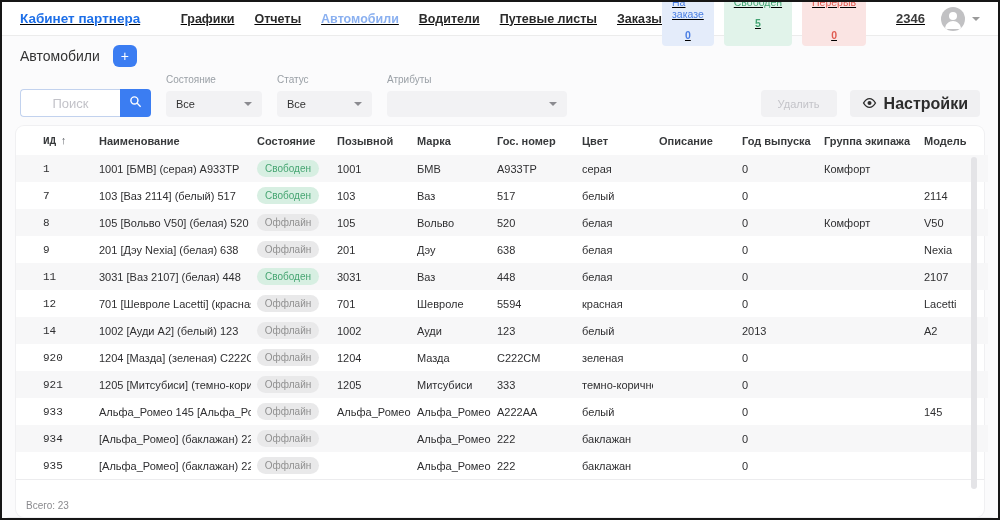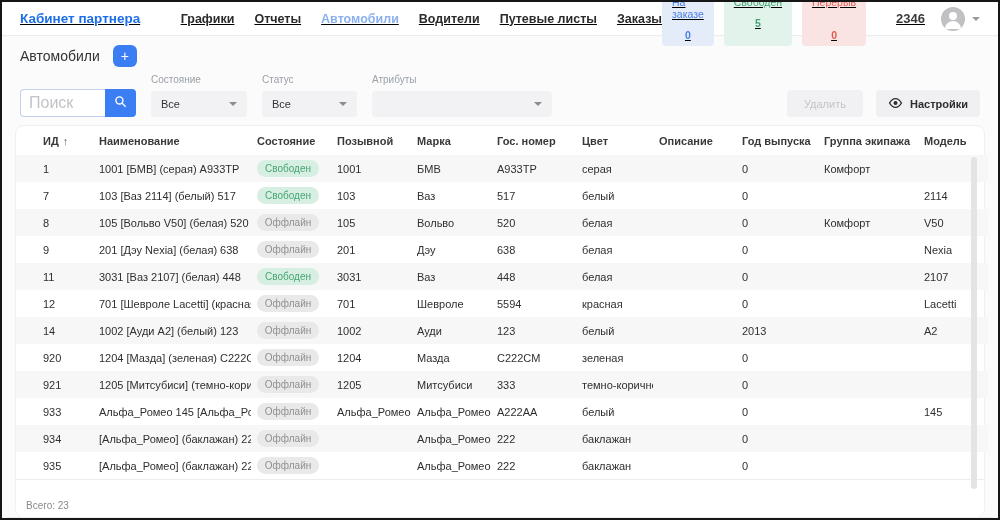--- a/index.html
+++ b/index.html
@@ -23,40 +23,40 @@
   .avatar { width: 24px; height: 24px; border-radius: 50%; background: #c1c1c3; display: flex; align-items: center; justify-content: center; overflow: hidden; }
   .caret-down { width: 0; height: 0; border-left: 4px solid transparent; border-right: 4px solid transparent; border-top: 4px solid #9a9a9a; }
 
   
   .toolbar { padding: 9px 18px 9px; flex: none; }
   .title-row { display: flex; align-items: center; gap: 13px; margin-bottom: 7px; }
   .page-title { font-size: 14px; color: #333; }
   .add-btn { width: 24px; height: 22px; border: none; border-radius: 6px; background: var(--accent); color: #fff; font-size: 14px; line-height: 20px; cursor: pointer; }
   .filter-row { display: flex; align-items: flex-end; }
   .search-group { display: flex; }
-  .search-input { width: 85px; height: 28px; border: 1px solid #c2d2ee; border-right: none; border-radius: 4px 0 0 4px; padding: 0 8px; font-size: 16px; outline: none; background: #fff; color: #333; font-family: "Liberation Sans", sans-serif; }
+  .search-input { width: 100px; height: 28px; border: 1px solid #c2d2ee; border-right: none; border-radius: 4px 0 0 4px; padding: 0 8px; font-size: 13px; outline: none; background: #fff; color: #333; font-family: "Liberation Sans", sans-serif; text-align: center; }
   .search-input::placeholder { color: #c2c2c8; }
   .search-btn { width: 31px; height: 28px; border: none; border-radius: 0 4px 4px 0; background: var(--accent); display: flex; align-items: center; justify-content: center; cursor: pointer; }
   .filters { display: flex; }
   .filter-group { display: flex; flex-direction: column; margin-left: 15px; }
   .filter-label { font-size: 10px; color: #9aa0a6; margin-bottom: 6px; }
   .filter-box { height: 26px; background: #f2f2f4; border-radius: 4px; display: flex; align-items: center; justify-content: space-between; padding: 0 10px; font-size: 11px; color: #333; cursor: pointer; }
   .filter-group.fw-0 .filter-box { width: 96px; }
   .filter-group.fw-1 .filter-box { width: 95px; }
   .filter-group.fw-2 .filter-box { width: 180px; }
   .sel-caret { width: 0; height: 0; border-left: 4px solid transparent; border-right: 4px solid transparent; border-top: 4px solid #8b8b90; }
   .actions { margin-left: auto; display: flex; gap: 13px; }
   .delete-btn { height: 27px; padding: 0 17px; border: none; border-radius: 4px; background: #f1f1f3; color: #c4c4c9; font-size: 11px; cursor: default; }
-  .settings-btn { height: 27px; padding: 0 12px; border: none; border-radius: 4px; background: #f0f0f2; color: #2d2d2d; font-size: 11px; font-weight: 600; display: flex; align-items: center; gap: 7px; cursor: pointer; }
+  .settings-btn { height: 27px; padding: 0 12px; border: none; border-radius: 4px; background: #f0f0f2; color: #2d2d2d; font-size: 16px; font-weight: 600; display: flex; align-items: center; gap: 7px; cursor: pointer; }
 
   
   .table-card { margin: 0 14px; background: #fff; border-radius: 8px; box-shadow: 0 0 0 1px #f0f0f2; position: relative; flex: none; }
   table { width: 100%; border-collapse: collapse; table-layout: fixed; }
   th { text-align: left; font-weight: bold; color: #37393b; height: 29px; padding: 0 6px; font-size: 11px; cursor: pointer; overflow: hidden; white-space: nowrap; }
-  th:first-child, td:first-child { padding-left: 27px; }
+  th:first-child, td:first-child { padding-left: 27px; font-family: Liberation Mono, monospace; }
   .sort-arrow { color: #5f6368; margin-left: 4px; font-weight: normal; }
   td { height: 27px; padding: 0 6px; overflow: hidden; white-space: nowrap; font-size: 11px; color: #2f2f31; }
   tr.odd td { background: #f7f7f8; }
   tbody tr { cursor: pointer; }
   .state-badge { display: inline-block; padding: 3px 0; width: 62px; border-radius: 10px; font-size: 10px; text-align: center; }
   .state-badge.free    { background: var(--state-free-bg);    color: var(--state-free-text); }
   .state-badge.offline { background: var(--state-offline-bg); color: var(--state-offline-text); }
   .total { border-top: 1px solid #ececee; font-size: 10px; color: #8a8a8e; padding: 20px 10px 6px; }
   .v-scrollbar { position: absolute; top: 31px; right: 7px; width: 6px; bottom: 28px; background: #e4e4e7; border-radius: 3px; cursor: pointer; }
 

